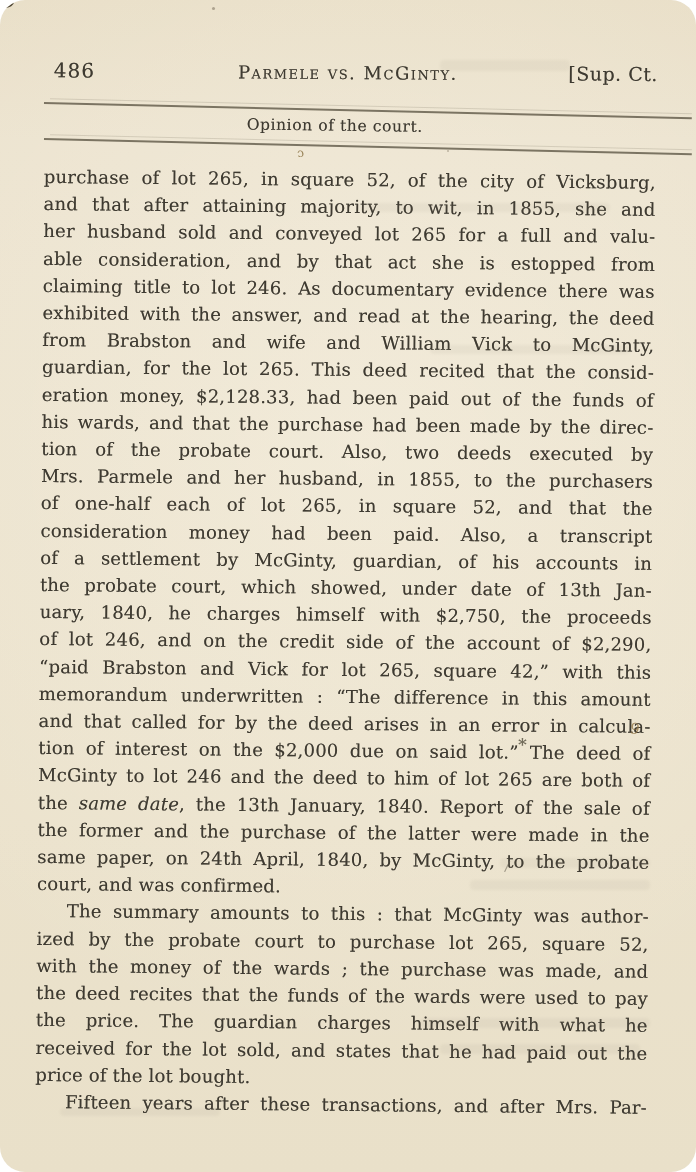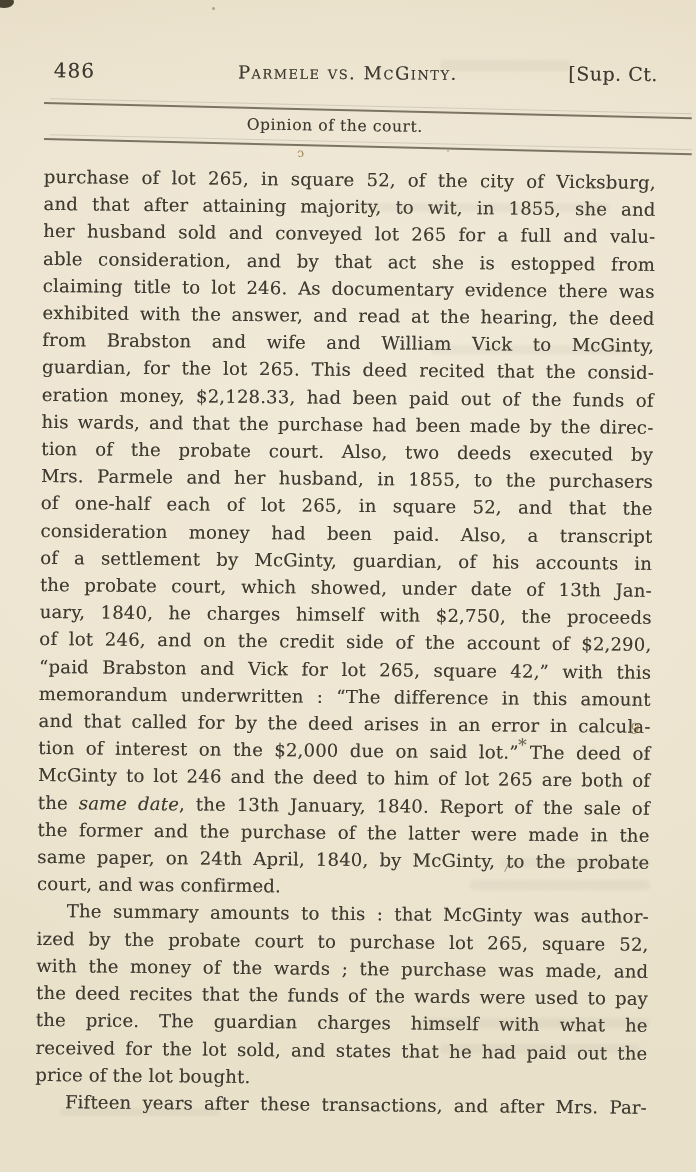--- a/index.html
+++ b/index.html
@@ -5,20 +5,21 @@
   html,body{margin:0;padding:0;}
   .page{
     position:relative;
     width:696px;height:1172px;
     overflow:hidden;
     background:
       radial-gradient(130% 80% at 52% 38%, rgba(255,252,242,0.30), rgba(0,0,0,0) 65%),
       linear-gradient(180deg,#e9dfc8 0%,#ece3cf 12%,#ebe2cc 70%,#e9e0c9 100%);
     font-family:"DejaVu Serif", serif;
     color:#3e3a31;
+    border-radius:25px;
   }
   
   .hdr{position:absolute;left:0;top:56px;width:696px;height:30px;transform:rotate(0.35deg);transform-origin:left top;}
   .pageno{position:absolute;left:54px;top:2px;font-size:20px;letter-spacing:1px;
     text-shadow:0 0 .5px rgba(62,58,49,.55);}
   .runhead{position:absolute;left:0;top:4px;width:100%;text-align:center;
     font-variant:small-caps;font-size:18px;letter-spacing:1.5px;
     text-shadow:0 0 .5px rgba(62,58,49,.5);}
   .courtlabel{position:absolute;right:38px;top:3px;font-size:19px;letter-spacing:.5px;
     text-shadow:0 0 .5px rgba(62,58,49,.5);margin-left:40px;}

